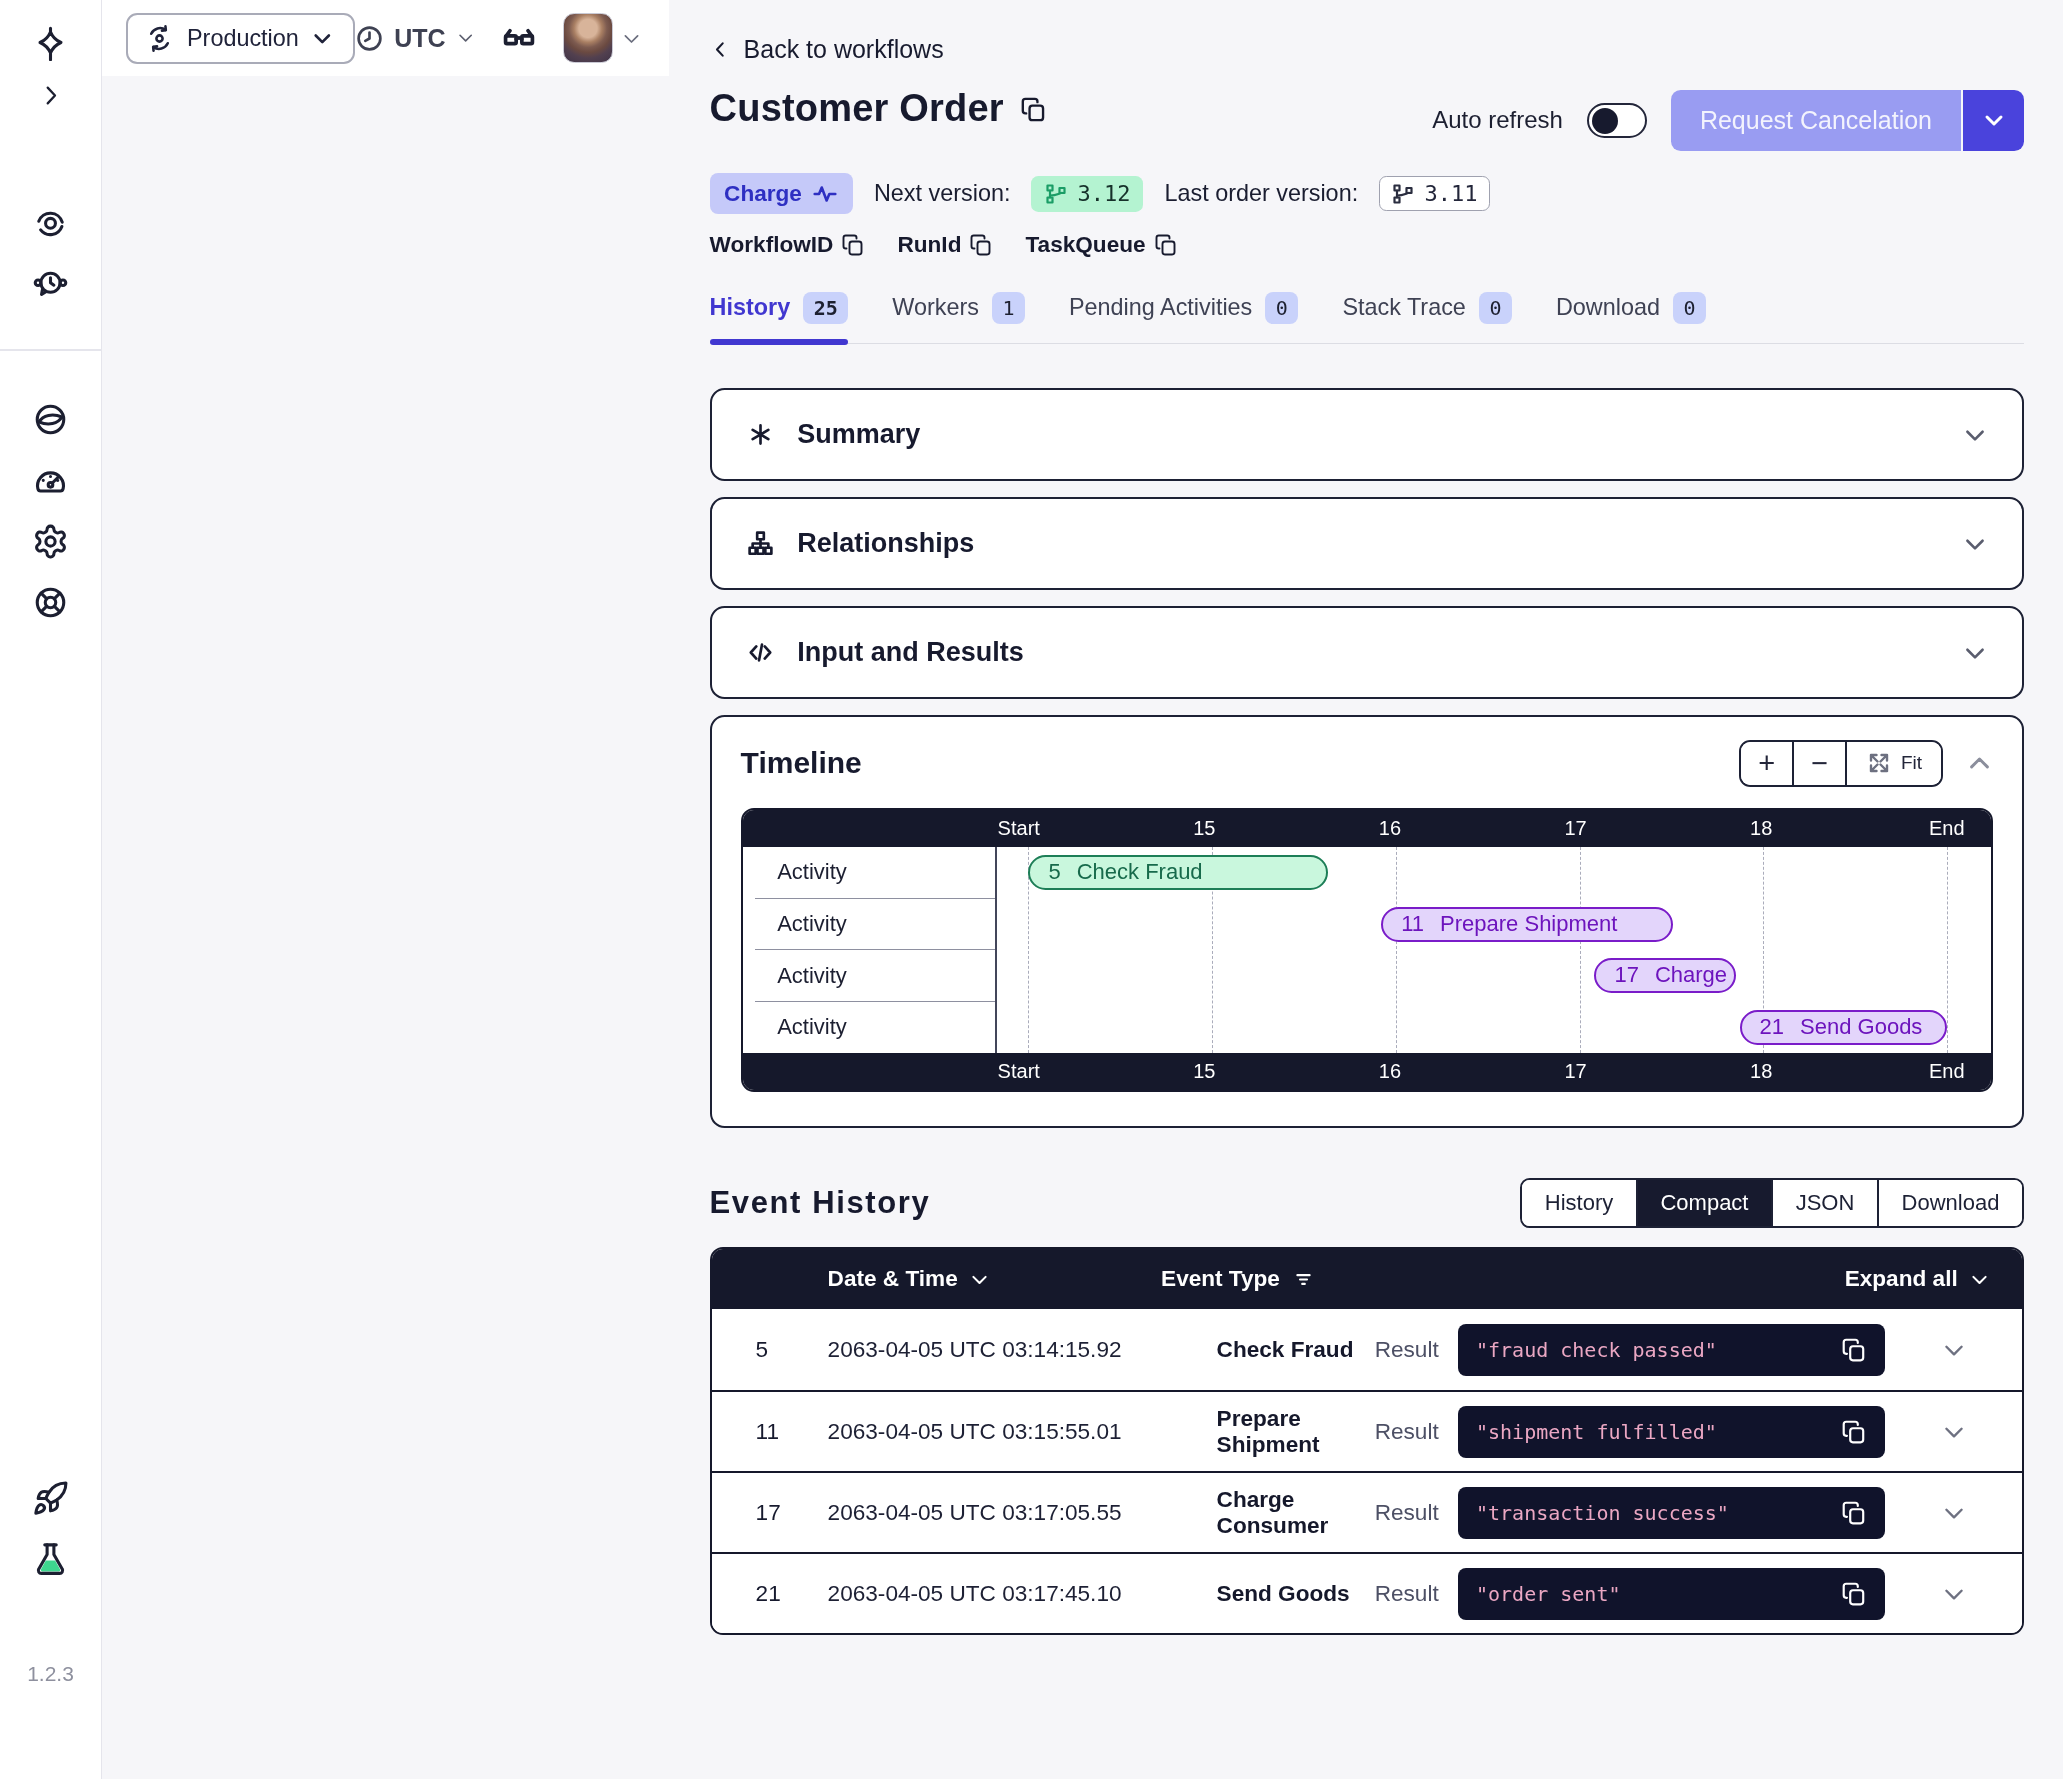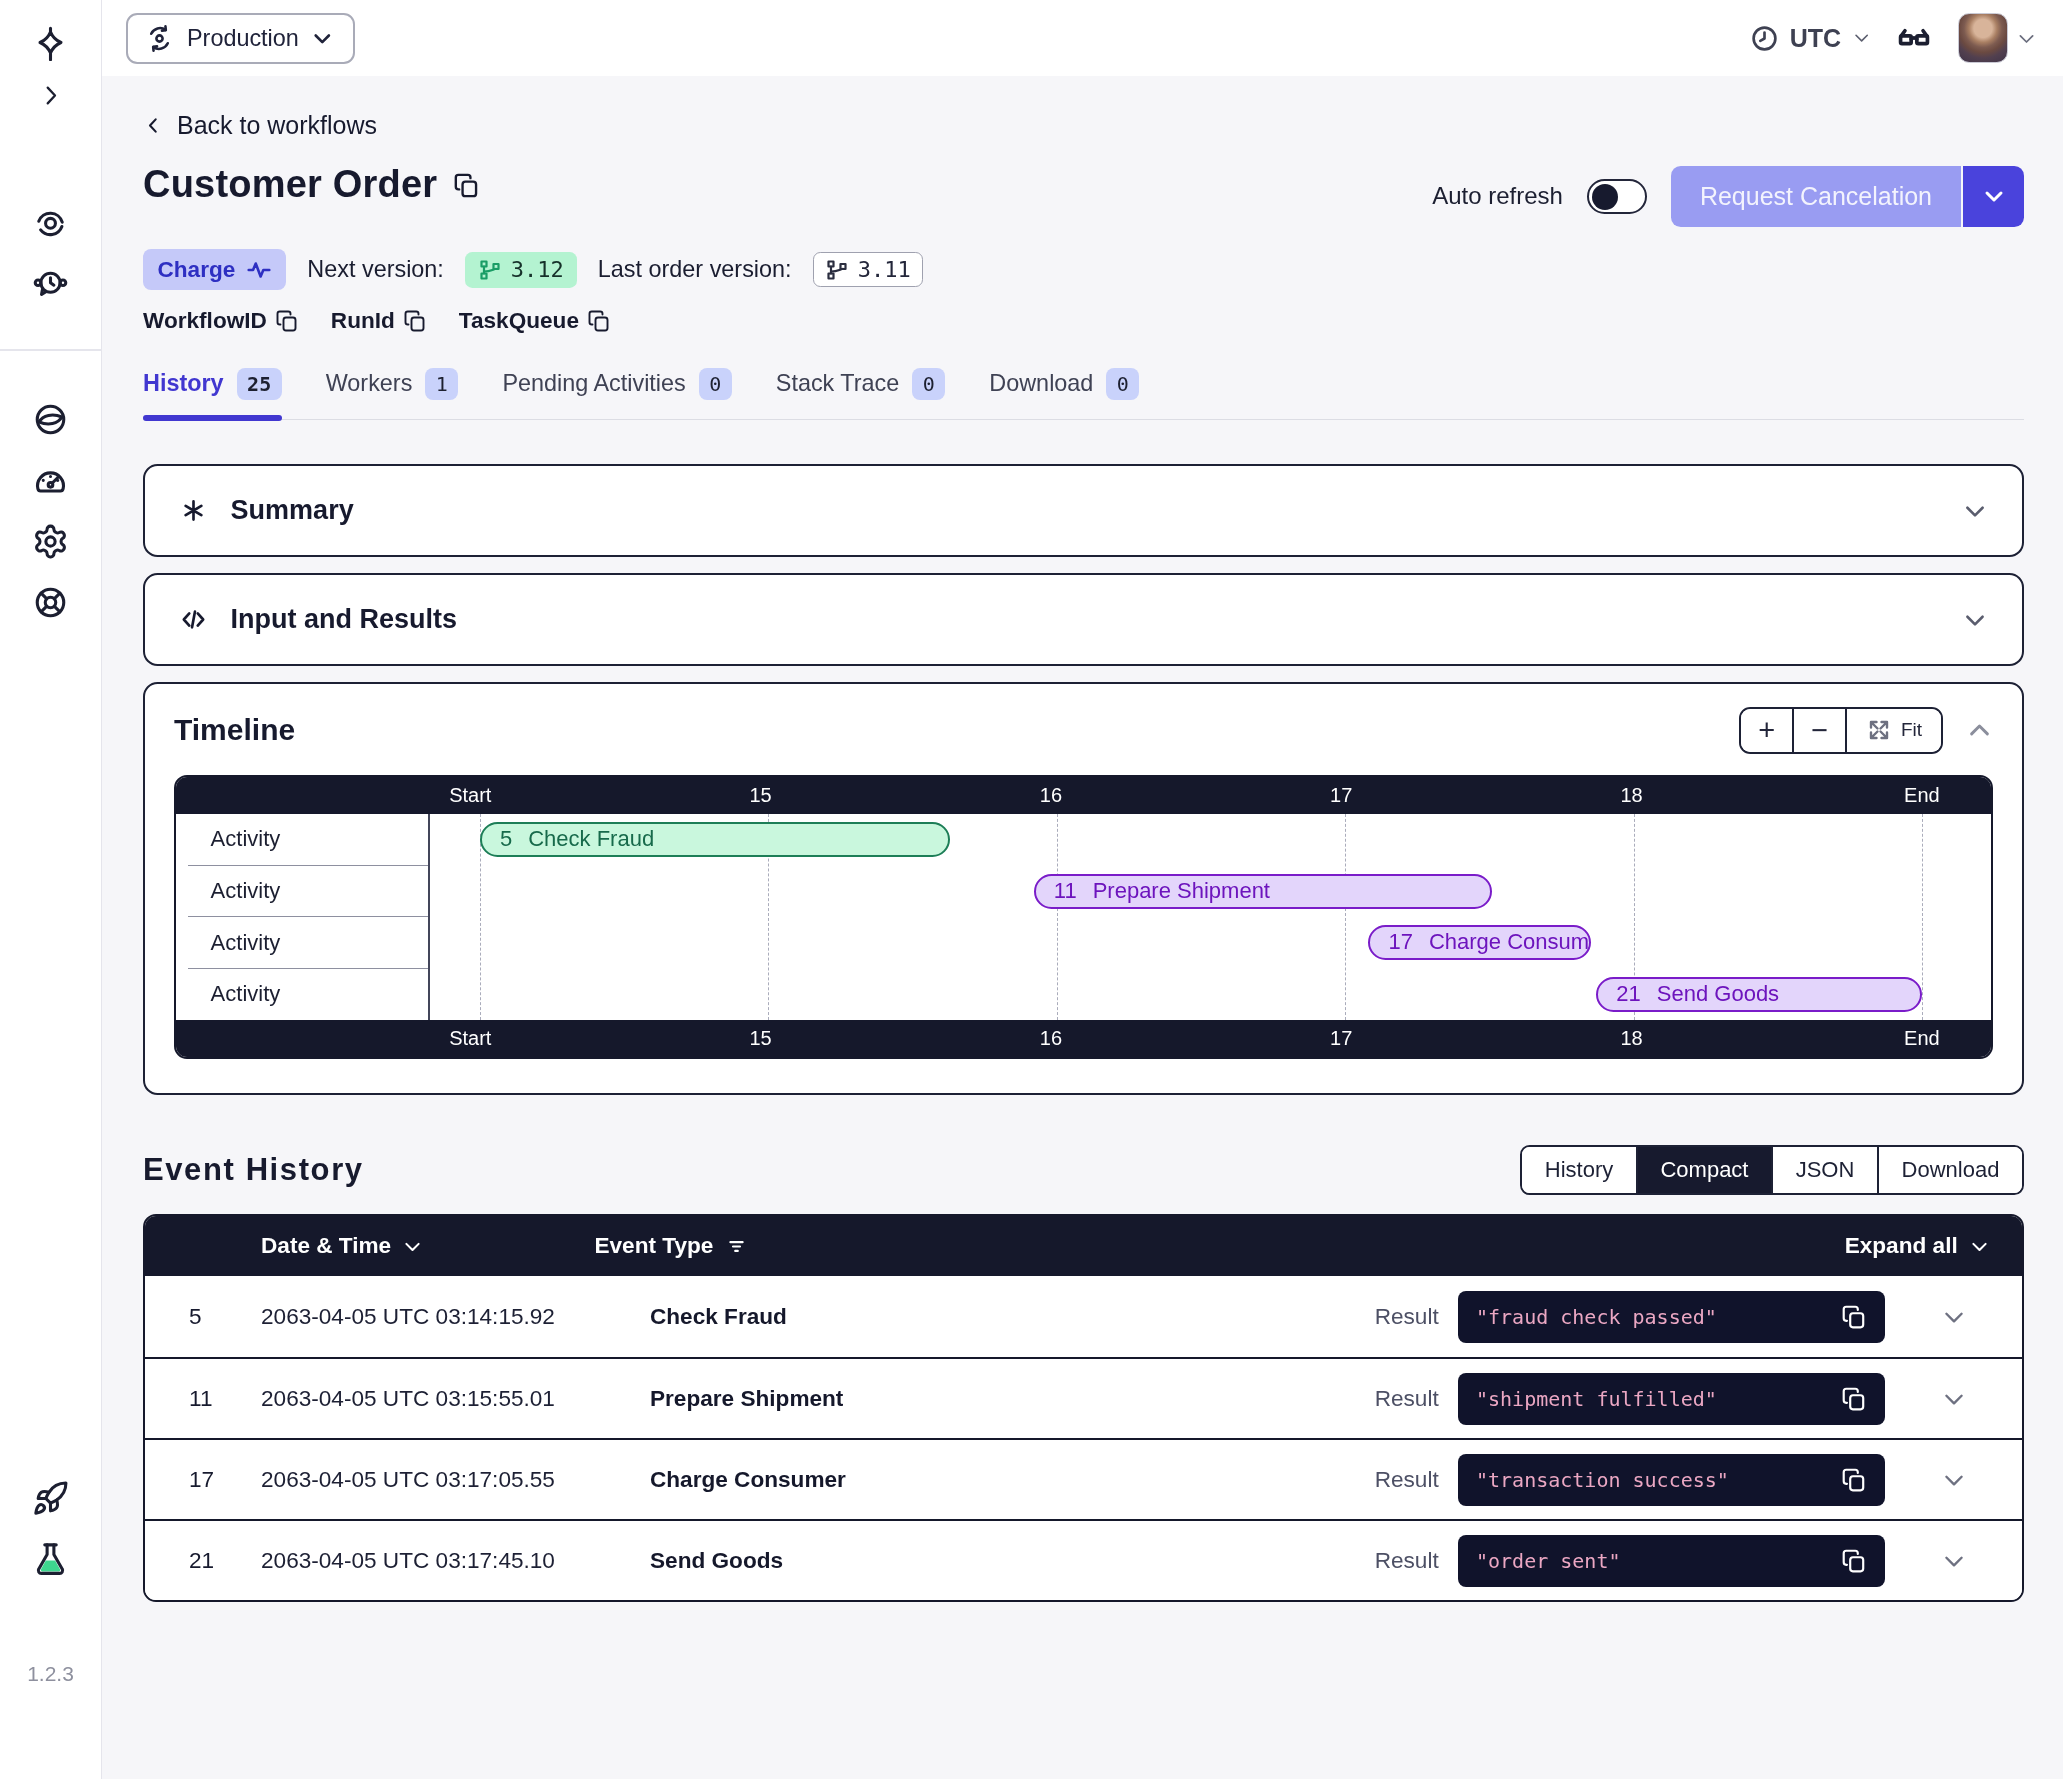--- a/index.html
+++ b/index.html
@@ -16,21 +16,21 @@
   .sb-top { margin-top: 24px; }
   .sb-expand { margin-top: 21px; } .sb-expand svg { width: 27px; height: 27px; }
   .sb-g1 { margin-top: 95px; }
   .sb-gap { margin-top: 24px; }
   .side-divider { width: 102px; height: 1.6px; background: #e5e5ec; margin-top: 47px; }
   .sb-g2 { margin-top: 50px; }
   .side-spacer { flex: 1; }
   .sb-version { color: #8e909e; font-size: 21px; margin-top: 84px; margin-bottom: 94px; }
 
   
-  .main { flex: 1; display: flex; flex-direction: column; min-width: 0; }
+  .main { flex: 1; display: flex; min-width: 0; }
   .topbar { height: 76px; background: #fff; display: flex; align-items: center; padding: 0 27px 0 24px; flex-shrink: 0; }
   .ns-btn { display: flex; align-items: center; gap: 12px; border: 2px solid #a9abb8; border-radius: 11.3px; background: #fff; padding: 8px 19.3px 8px 16px; font-size: 23.4px; color: #20233a; cursor: pointer; font-family: inherit; }
   .ns-btn .ic-cycle { width: 31px; height: 31px; }
   .ns-btn .chev { width: 22.6px; height: 22.6px; stroke-width: 2.8; }
   .topbar-right { margin-left: auto; display: flex; align-items: center; gap: 22.6px; }
   .tz-btn { display: flex; align-items: center; gap: 10.5px; background: none; border: none; font-size: 25px; font-weight: 600; color: #3e4152; cursor: pointer; font-family: inherit; }
   .tz-btn .ic-clock { width: 29px; height: 29px; stroke-width: 2.2; }
   .tz-btn .chev { width: 19.3px; height: 19.3px; color: #5b5e6e; }
   .glasses-btn svg { width: 42px; height: 34px; stroke-width: 2.6; }
   .avatar-group { display: flex; align-items: center; gap: 8px; }
@@ -451,20 +451,31 @@
             <use href="#ic-asterisk"></use>
           </svg>
         <span class="section-title">Summary</span>
         <span class="section-caret">
             <svg class="i" viewBox="0 0 32 32" width="26" height="26">
               <use href="#ic-chev-down"></use>
             </svg>
           </span>
       </section>
 
+      <section class="section-box">
+        <svg class="i sec-ic" viewBox="0 0 36 36" width="29" height="29">
+            <use href="#ic-sitemap"></use>
+          </svg>
+        <span class="section-title">Relationships</span>
+        <span class="section-caret">
+            <svg class="i" viewBox="0 0 32 32" width="26" height="26">
+              <use href="#ic-chev-down"></use>
+            </svg>
+          </span>
+      </section>
 
       <section class="section-box">
         <svg class="i sec-ic" viewBox="0 0 36 36" width="29" height="29">
             <use href="#ic-code"></use>
           </svg>
         <span class="section-title">Input and Results</span>
         <span class="section-caret">
             <svg class="i" viewBox="0 0 32 32" width="26" height="26">
               <use href="#ic-chev-down"></use>
             </svg>

